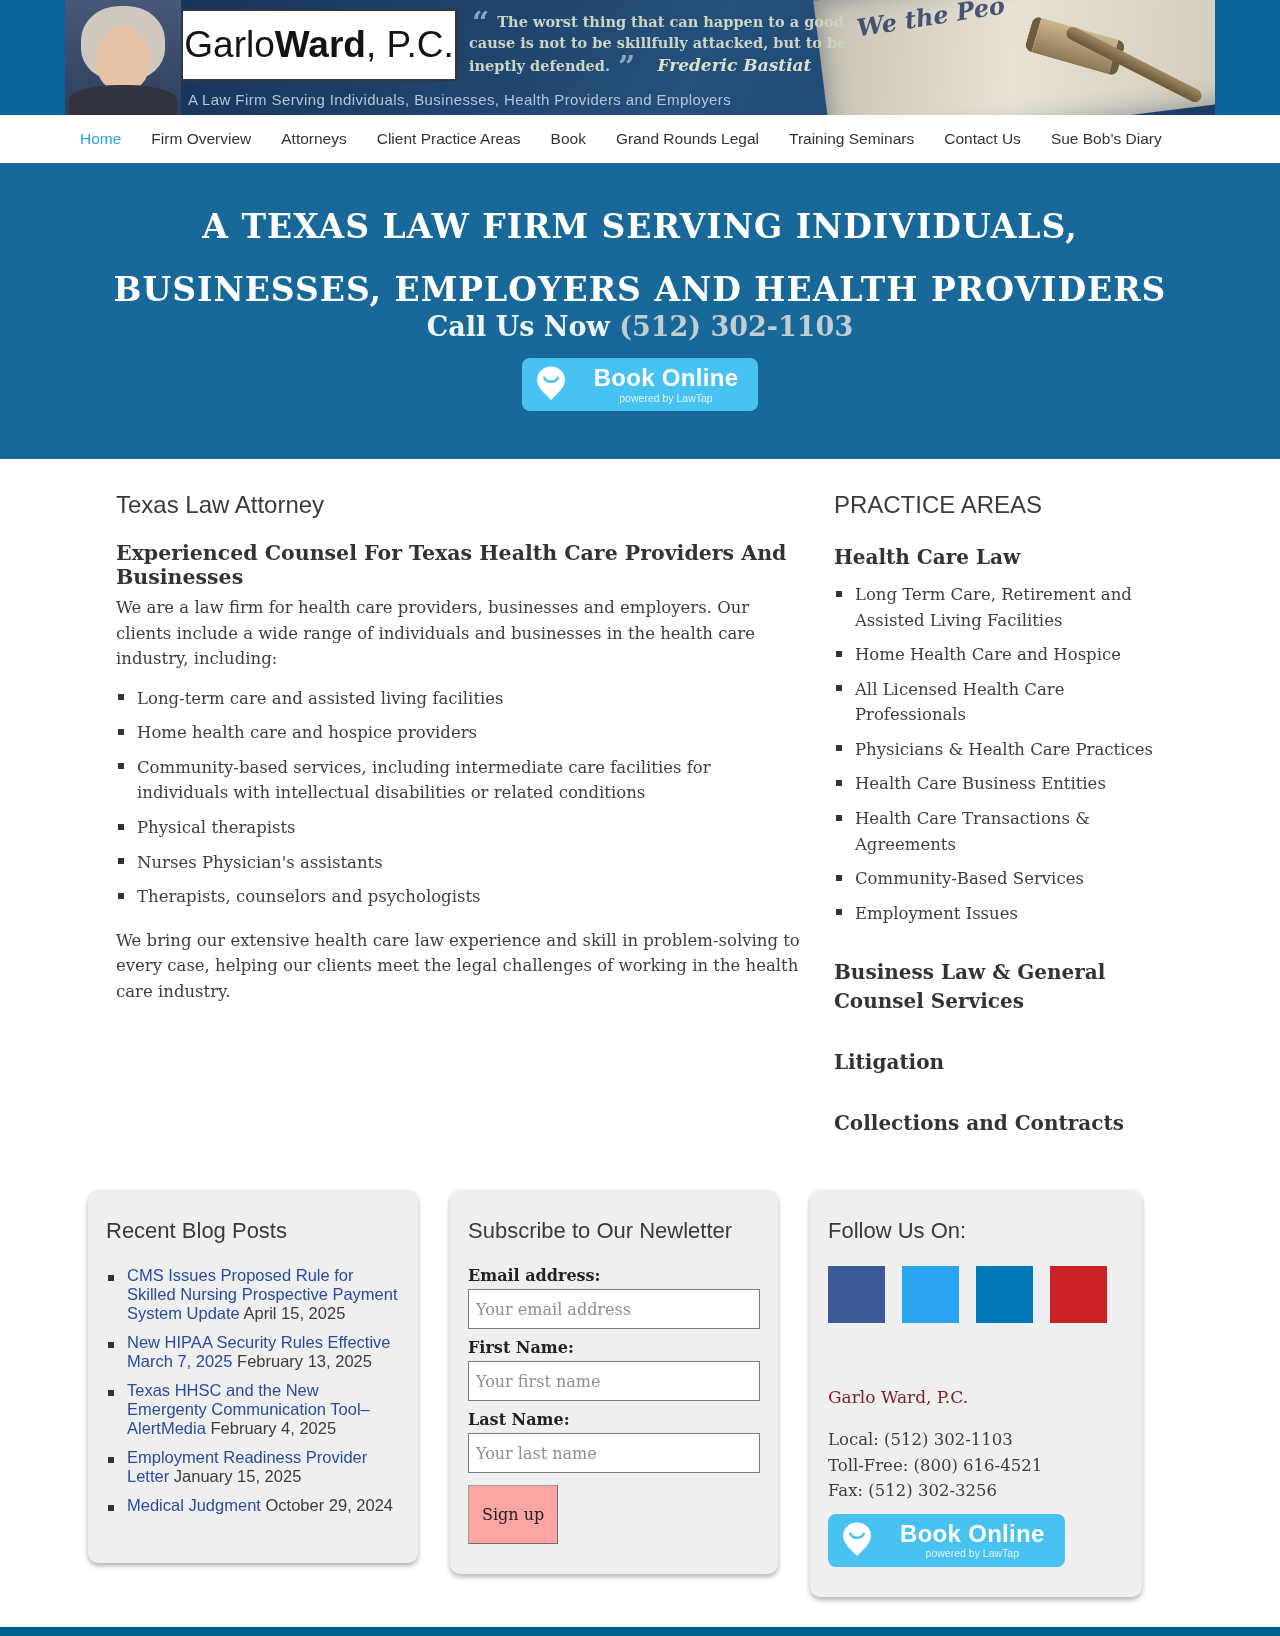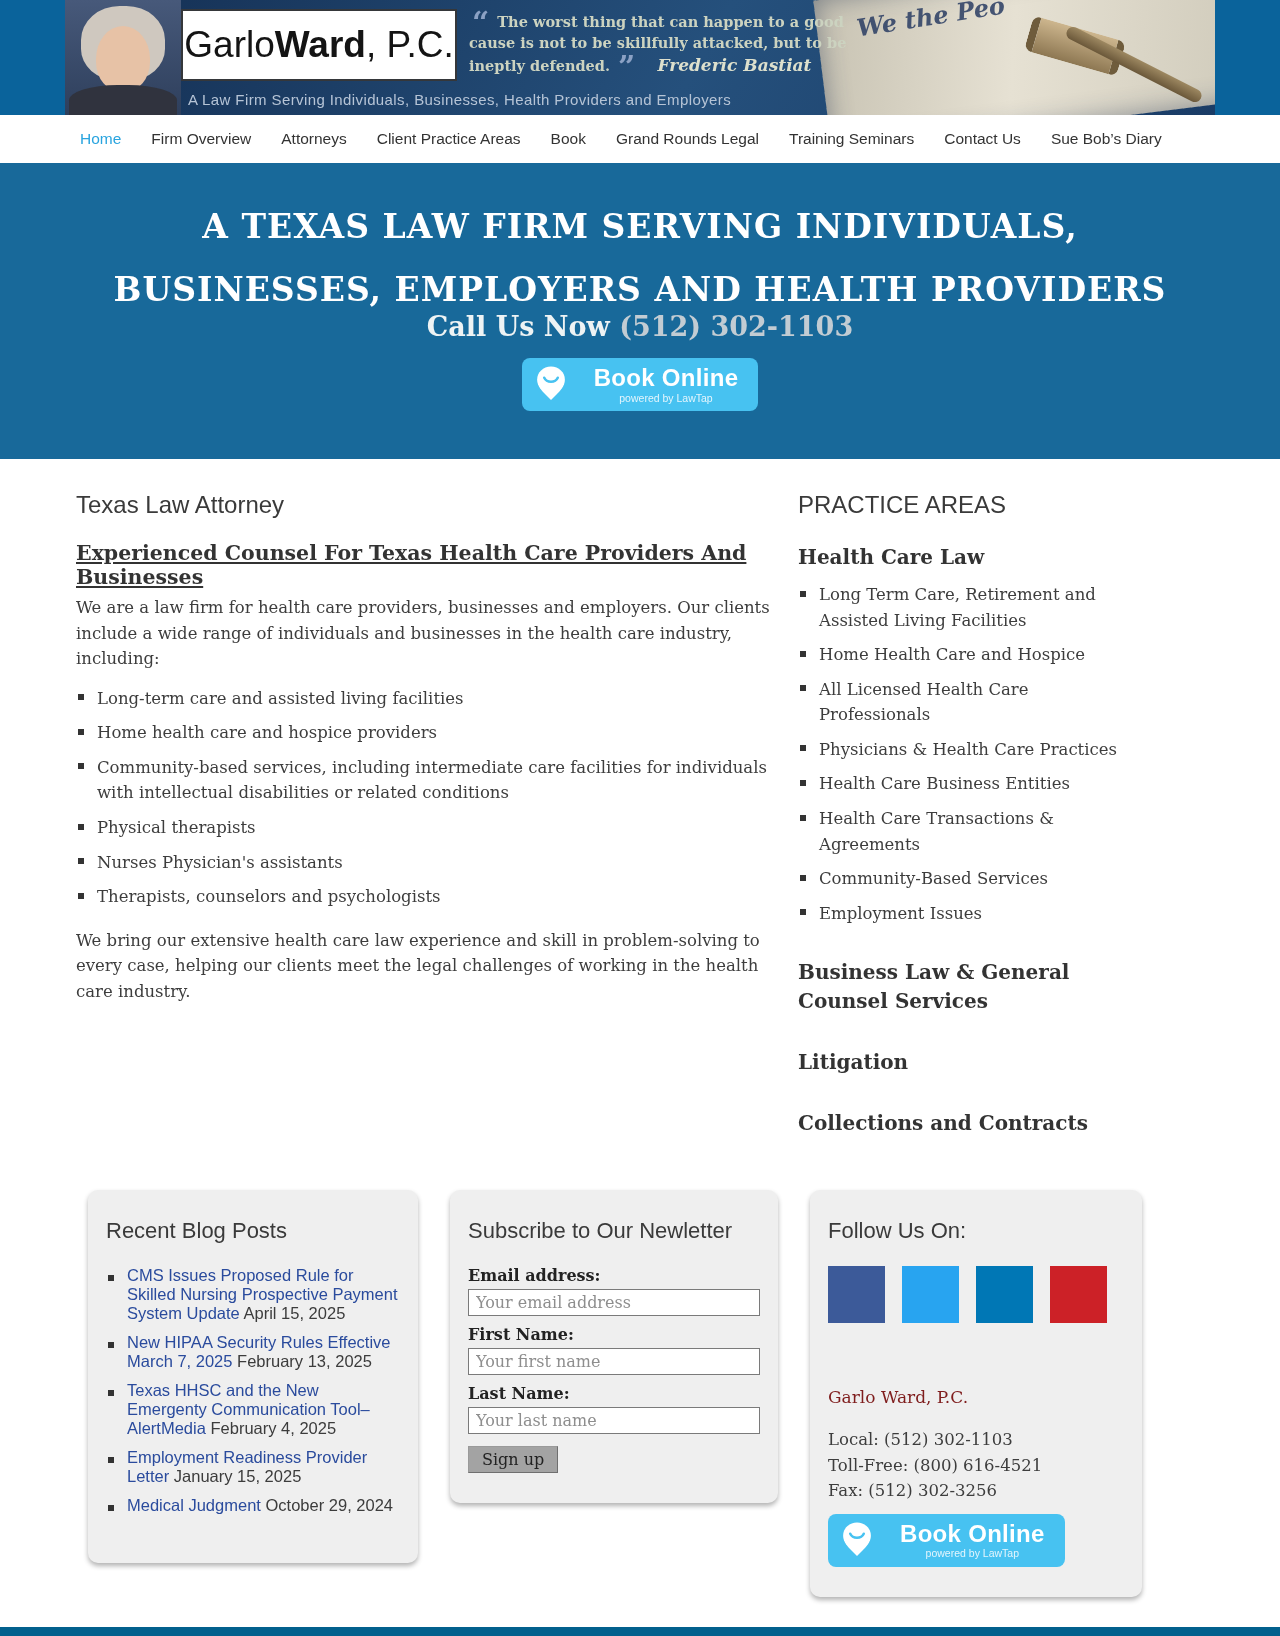--- a/index.html
+++ b/index.html
@@ -49,54 +49,54 @@
   .hero-call { font-family:"DejaVu Serif", serif; font-weight:bold; font-size:27px; color:#eef3f4; margin-top:2px; }
   .hero-call .phone { color:#c2ccd3; }
   .book-btn { display:inline-flex; align-items:center; gap:28px; background:#47c2f1; border:none;
               border-radius:8px; padding:7px 20px 7px 14px; margin-top:16px; cursor:pointer; }
   .book-btn .pin { width:30px; height:39px; }
   .book-txt { text-align:center; }
   .book-txt .bt1 { color:#fff; font-weight:bold; font-size:24px; letter-spacing:0.3px; line-height:1.05; }
   .book-txt .bt2 { color:#e3f5fd; font-size:10.5px; margin-top:1px; }
 
   
-  .content { display:flex; padding:0 76px; gap:28px; margin-top:32px; }
+  .content { display:flex; padding:0 116px; gap:28px; margin-top:32px; }
   .main-col { width:694px; }
   .side-col { width:332px; }
   h2.page-h { font-size:24px; font-weight:normal; color:#3a3a3a; margin-bottom:22px; }
   .serif, .main-col p, .main-col li, .side-col li { font-family:"DejaVu Serif", serif; color:#3d3d3d;
         font-size:16.5px; line-height:1.55; }
   .main-col p { margin-bottom:14px; }
-  h3.sub-h { font-family:"DejaVu Serif", serif; font-size:20.5px; color:#333; margin:10px 0 6px;text-decoration:underline; }
+  h3.sub-h { font-family:"DejaVu Serif", serif; font-size:20.5px; color:#333; margin:10px 0 6px; }
   ul.sq { list-style:none; margin:6px 0 18px; }
   ul.sq li { position:relative; padding-left:21px; margin-bottom:9px; }
   ul.sq li::before { content:""; position:absolute; left:2px; top:0.52em; width:6px; height:6px; background:#333; }
   .side-col h2.page-h { margin-bottom:24px; }
   .pa-section { font-family:"DejaVu Serif", serif; font-weight:bold; font-size:20px; color:#333;
                 line-height:1.45; margin-bottom:10px; }
   .pa-gap { margin-top:32px; }
 
   
   .cards { display:flex; align-items:flex-start; padding:0 88px; gap:32px; margin-top:42px; }
   .card { background:#efefef; border-radius:10px; box-shadow:0 3px 5px rgba(0,0,0,.3); padding:28px 18px 30px; }
   .card h2 { font-size:22px; font-weight:normal; color:#3a3a3a; margin-bottom:22px; }
   .card-blog { width:330px; min-height:368px; }
   .card-news { width:328px; min-height:306px; }
   .card-follow { width:332px; min-height:360px; }
   .card-blog ul.sq li { margin-bottom:10px; font-size:16.5px; }
   .card-blog a { color:#2a4b9d; text-decoration:none; cursor:pointer; }
   .card-blog .date { color:#3c3c3c; }
 
   .nl-label { font-family:"DejaVu Serif", serif; font-weight:bold; font-size:16px; color:#222; margin:9px 0 4px; }
-  .nl-input { width:100%; height:27px; border:1px solid #7a7a7a; background:#fff; padding:3px 7px;
+  .nl-input { width:100%; height:40px; border:1px solid #7a7a7a; background:#fff; padding:3px 7px;
               font-family:"DejaVu Serif", serif; font-size:16px; color:#333; }
   .nl-input::placeholder { color:#8e8e8e; }
   .signup-btn { margin-top:12px; font-family:"DejaVu Serif", serif; font-size:16px; color:#222;
-                background:#a3a3a3; border:1px solid #9a9a9a; border-right-color:#6f6f6f;
-                border-bottom-color:#6f6f6f; padding:3px 13px; cursor:pointer; }
+                background:#fca5a5; border:1px solid #9a9a9a; border-right-color:#6f6f6f;
+                border-bottom-color:#6f6f6f; padding:19px 13px; cursor:pointer; }
 
   .social-row { display:flex; gap:17px; margin:2px 0 64px; }
   .social-sq { width:57px; height:57px; cursor:pointer; }
   .firm-name { font-family:"DejaVu Serif", serif; font-weight:normal; font-size:17px; color:#7f1d1d; margin-bottom:20px; }
   .contact-line { font-family:"DejaVu Serif", serif; font-size:16.5px; color:#3d3d3d; line-height:1.55; }
   .card-follow .book-btn { margin-top:10px; }
 
   
   .footer-tag { margin-top:30px; background:#02608d; height:128px; padding-top:30px; text-align:center;
                 font-family:"DejaVu Serif", serif; font-size:17px; color:#eef4ee; }

